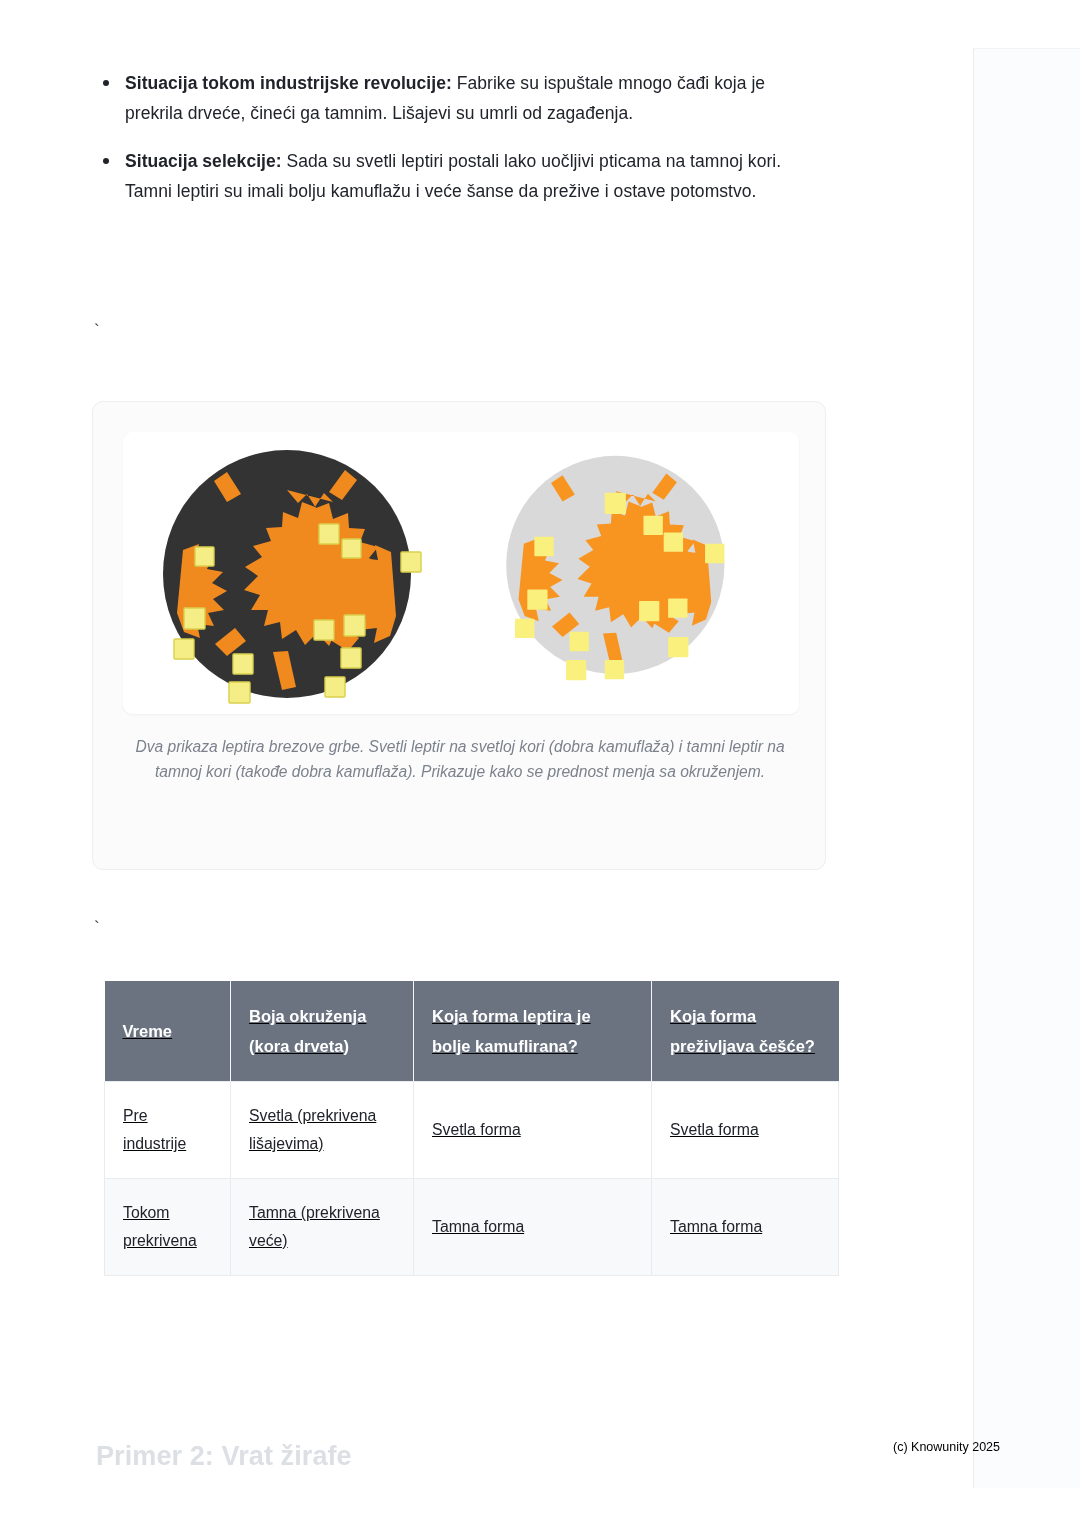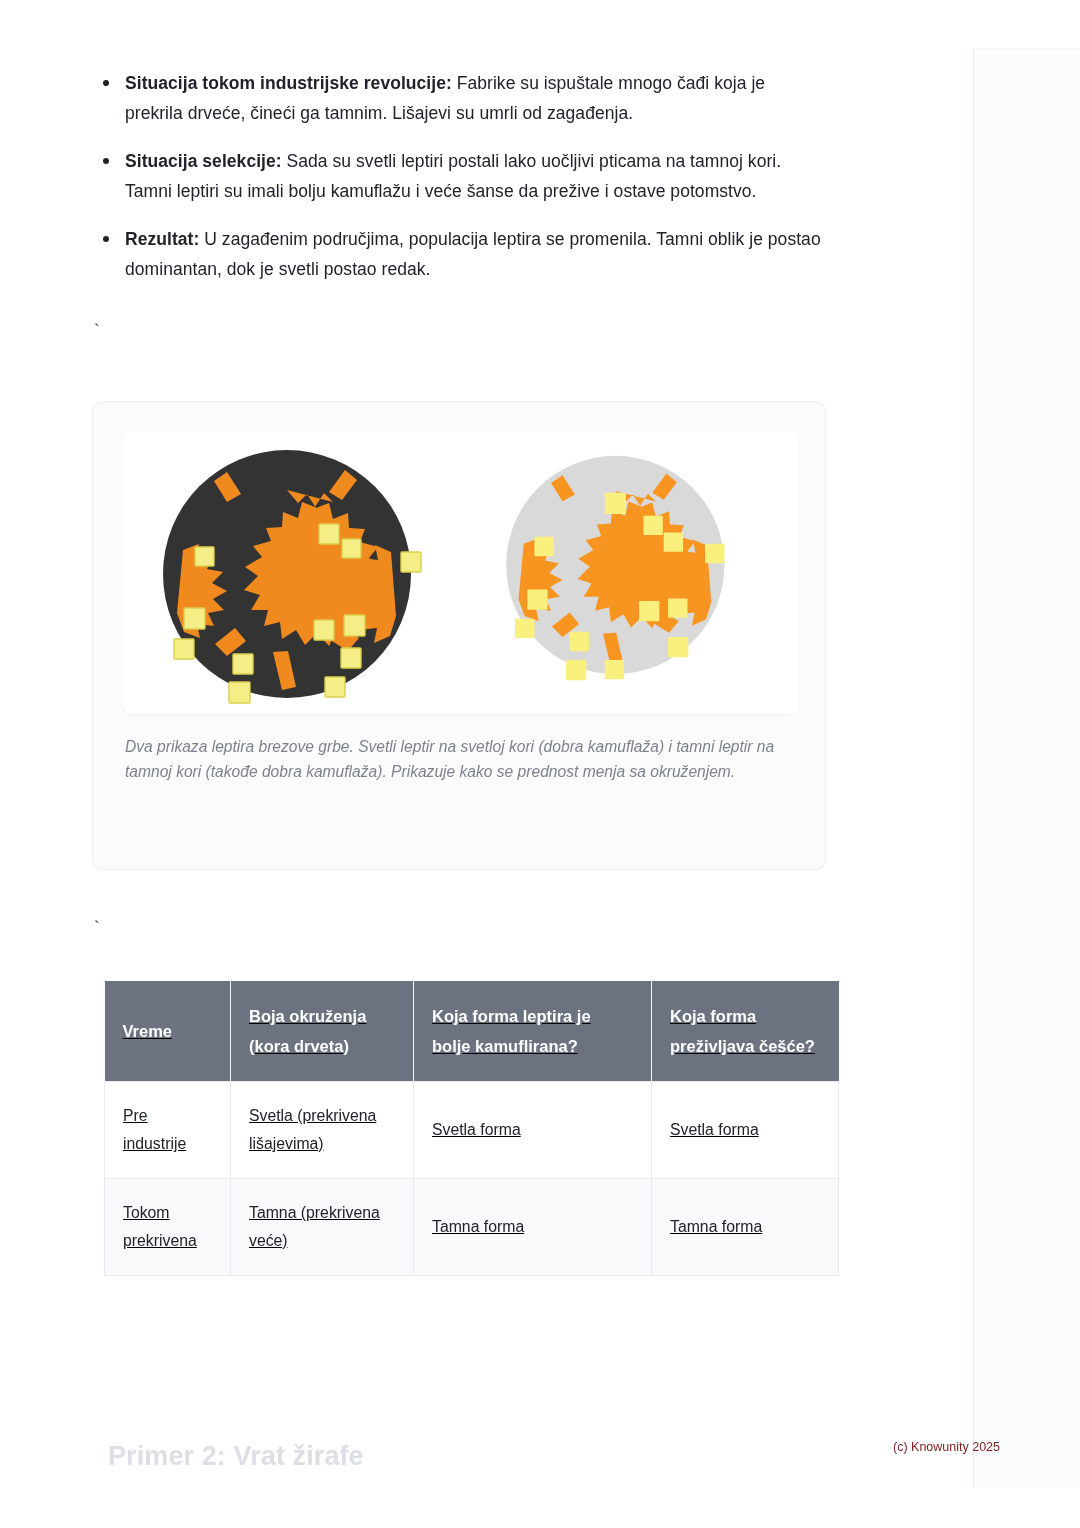--- a/index.html
+++ b/index.html
@@ -98,20 +98,21 @@
     box-shadow: 0 1px 3px rgba(16,24,40,0.05);
     overflow: hidden;
   }
   .moth-svg { display: block; width: 100%; height: 100%; }
 
   #figure-caption {
     position: absolute;
     left: 32px;
     top: 332px;
     width: 670px;
+    text-align: center;
     font-size: 15.6px;
     line-height: 1.62;
     font-style: italic;
     color: #7b828c;
   }
 
   
   #data-table {
     position: absolute;
     left: 104px;
@@ -147,55 +148,52 @@
     vertical-align: middle;
     padding: 20px 18px;
     border: 1px solid #e9ecef;
   }
   #data-table tbody tr.row-even td { background: #ffffff; }
   #data-table tbody tr.row-odd  td { background: #f7f9fb; }
 
   
   #section-heading {
     position: absolute;
-    left: 108px;
+    left: 96px;
     top: 1441px;
     font-size: 27px;
     font-weight: bold;
     color: #dcdfe3;
     letter-spacing: 0.1px;
   }
 
   
   #watermark {
     position: absolute;
     left: 893px;
     top: 1440px;
     font-size: 12.5px;
-    color: #7f1d1d;
+    color: #000000;
     white-space: nowrap;
   }
 </style>
 </head>
 <body>
 
 <div id="page">
 
   <div id="right-panel"></div>
 
   <div id="content">
     <ul class="bullets">
       <li>
         <span class="lead">Situacija tokom industrijske revolucije:</span><span> Fabrike su ispuštale mnogo čađi koja je prekrila drveće, čineći ga tamnim. Lišajevi su umrli od zagađenja.</span>
       </li>
       <li>
         <span class="lead">Situacija selekcije:</span><span> Sada su svetli leptiri postali lako uočljivi pticama na tamnoj kori. Tamni leptiri su imali bolju kamuflažu i veće šanse da prežive i ostave potomstvo.</span>
-      </li>
-      <li>
-        <span class="lead">Rezultat:</span><span> U zagađenim područjima, populacija leptira se promenila. Tamni oblik je postao dominantan, dok je svetli postao redak.</span>
       </li>
     </ul>
   </div>
 
   <span id="tick-1" class="tick">`</span>
 
   <div id="figure-card">
     <div id="figure-inner">
       <svg class="moth-svg" viewBox="0 0 676 282" preserveAspectRatio="xMidYMid meet">
         <rect x="0" y="0" width="676" height="282" fill="#ffffff"></rect>

